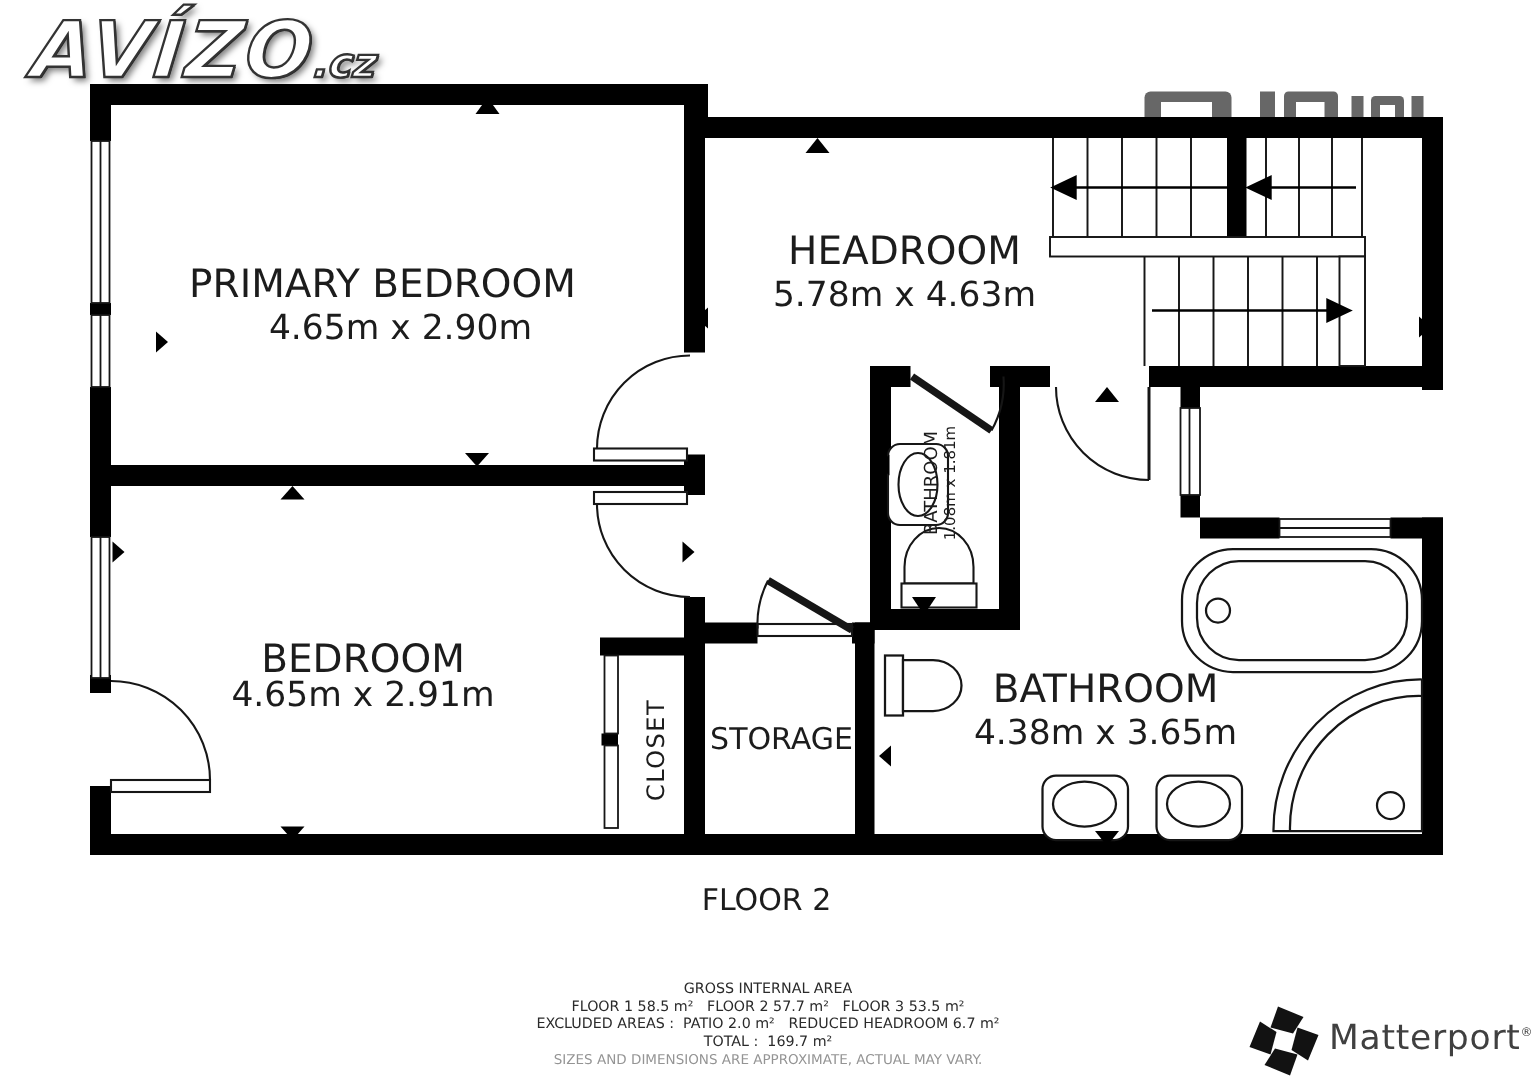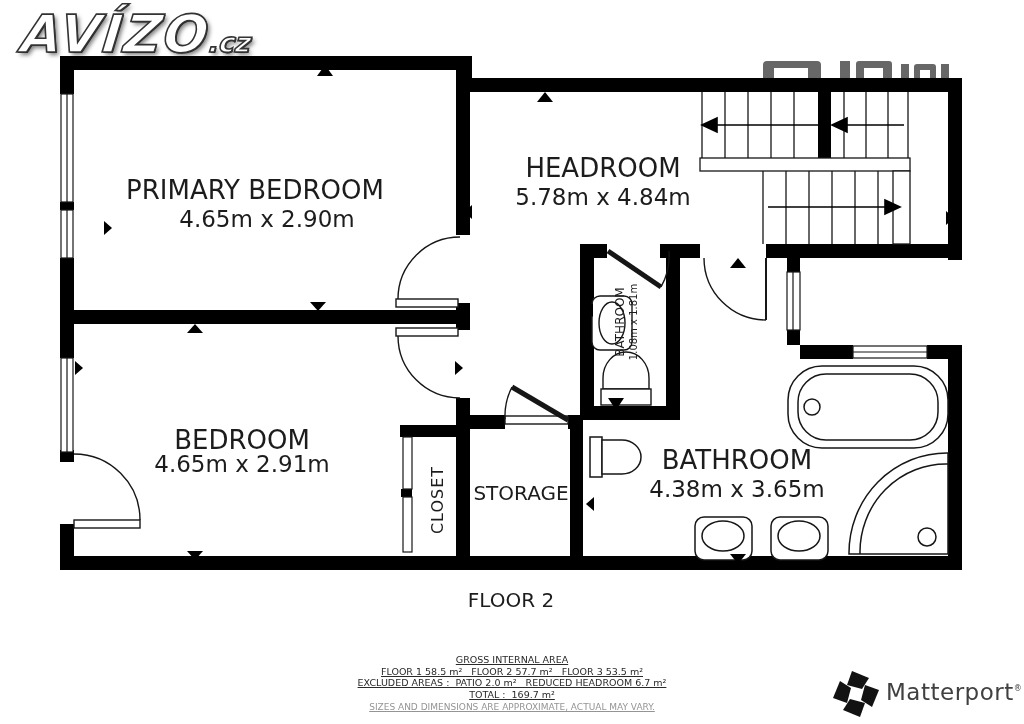--- a/index.html
+++ b/index.html
@@ -15,21 +15,21 @@
   .closet-name{font-size:16px;letter-spacing:1px;}
   .sb-name{font-size:12px;}
   .sb-dims{font-size:10px;}
   .floor-label{font-size:20px;}
   .logo{position:absolute;left:22px;top:4px;font-style:italic;font-weight:800;
         transform:skewX(-6deg);color:#fff;-webkit-text-stroke:1.6px #333;
         text-shadow:3px 3px 4px rgba(0,0,0,.5),1px 1px 0 #444;white-space:nowrap;}
   .logo .main{font-size:52px;letter-spacing:2px;}
   .logo .suffix{font-size:27px;}
   .footer{position:absolute;left:0;right:0;top:654px;text-align:center;}
-  .footer div{line-height:11.5px;font-size:9.5px;color:#2a2a2a;text-decoration:underline;}
+  .footer div{line-height:11.5px;font-size:9.5px;color:#2a2a2a;}
   .footer .disclaimer{color:#949494;font-size:9px;margin-top:2px;}
   .mp-wordmark{position:absolute;left:886px;top:679px;font-size:23px;color:#404040;
                letter-spacing:0.5px;}
   .mp-reg{font-size:8px;vertical-align:super;}
 </style>
 </head>
 <body>
 
 <div class="page">
 
@@ -212,21 +212,21 @@
       <polygon points="608,398 624,398 616,410"></polygon>
       <polygon points="730,554 746,554 738,564"></polygon>
       <polygon points="585,303 585,317 593,310" transform="rotate(180 589 310)"></polygon>
     </g>
   </svg>
 
   <div class="lbl room-name" style="left:255px;top:191px">PRIMARY BEDROOM</div>
   <div class="lbl room-dims" style="left:267px;top:219px">4.65m x 2.90m</div>
 
   <div class="lbl room-name" style="left:603px;top:169px">HEADROOM</div>
-  <div class="lbl room-dims" style="left:603px;top:197px">5.78m x 4.84m</div>
+  <div class="lbl room-dims" style="left:603px;top:197px">5.78m x 4.63m</div>
 
   <div class="lbl room-name" style="left:242px;top:441px">BEDROOM</div>
   <div class="lbl room-dims" style="left:242px;top:464px">4.65m x 2.91m</div>
 
   <div class="lbl room-name" style="left:737px;top:461px">BATHROOM</div>
   <div class="lbl room-dims" style="left:737px;top:489px">4.38m x 3.65m</div>
 
   <div class="lbl storage-name" style="left:521px;top:493px">STORAGE</div>
   <div class="lbl rot closet-name" style="left:438px;top:500px">CLOSET</div>
 

